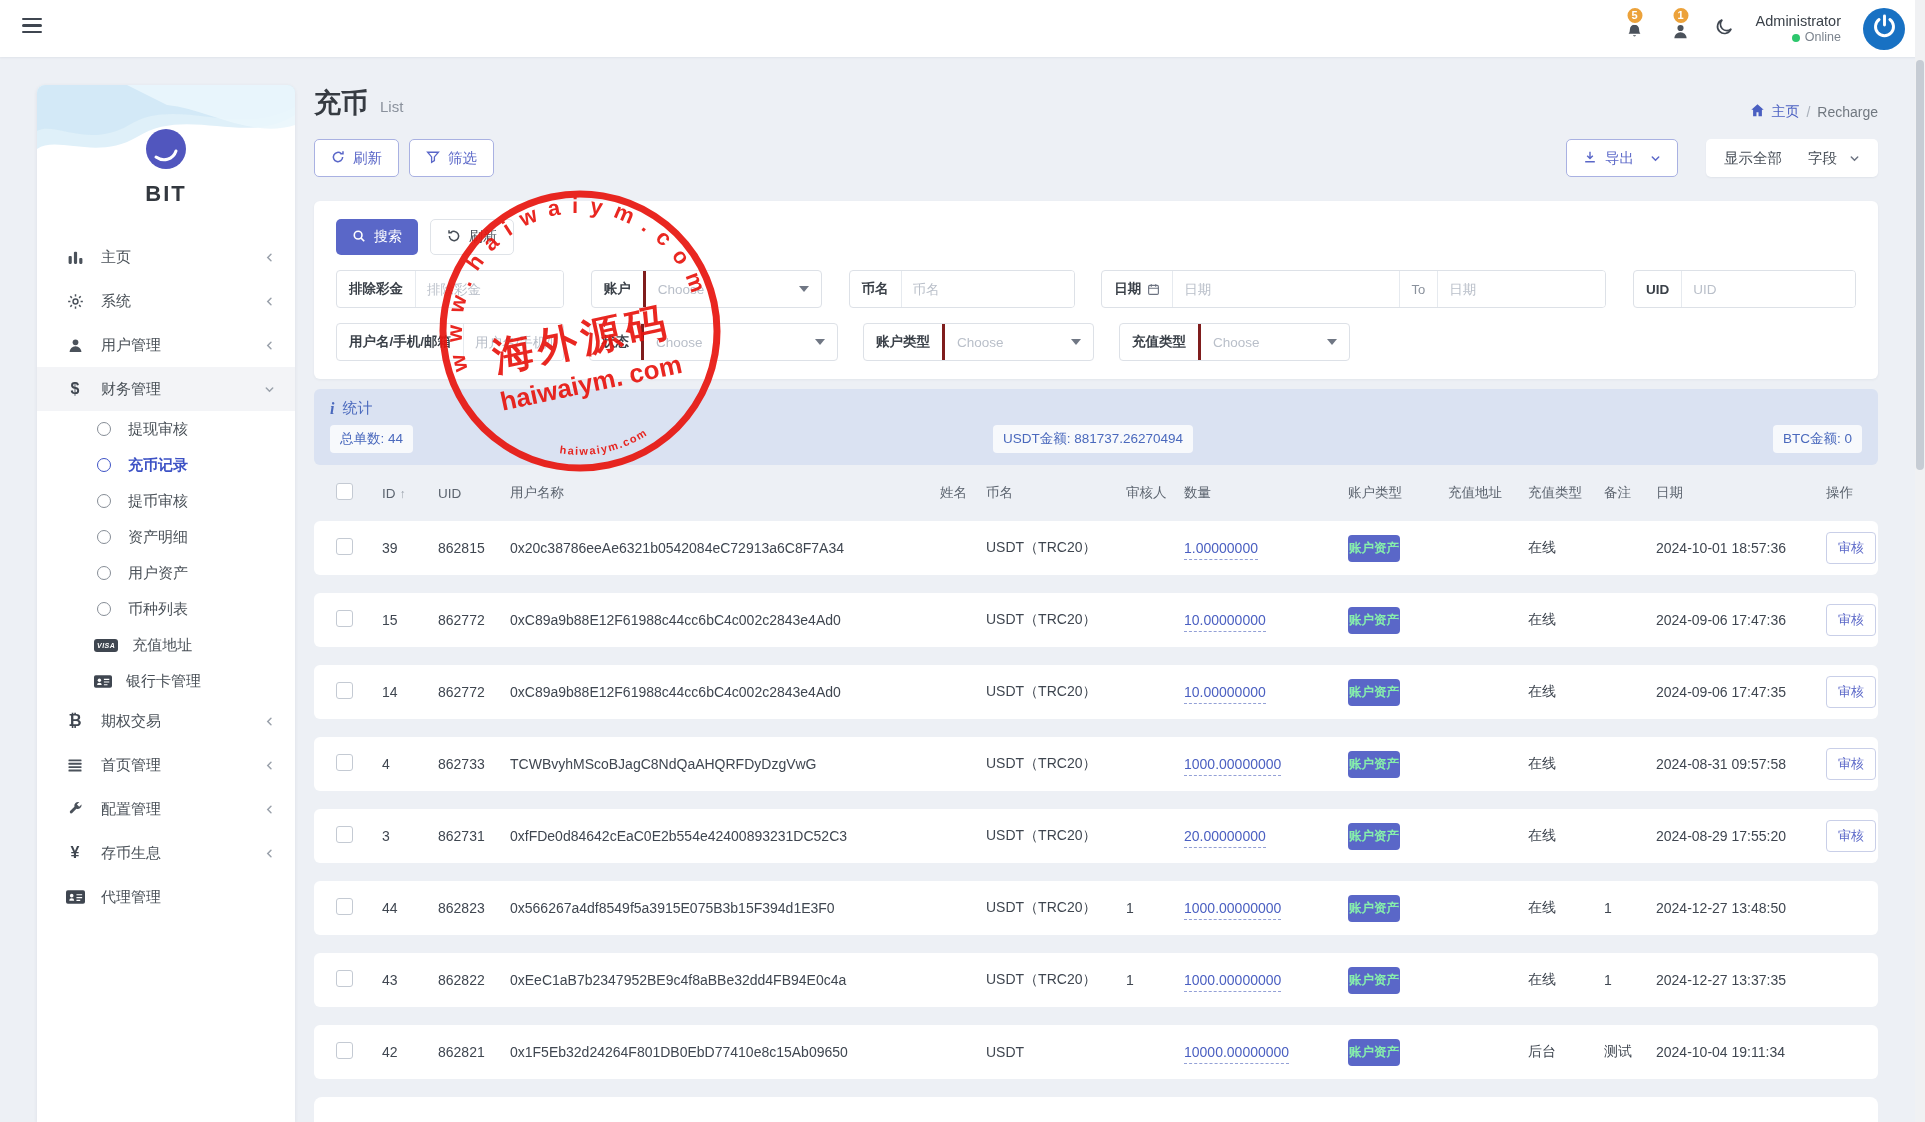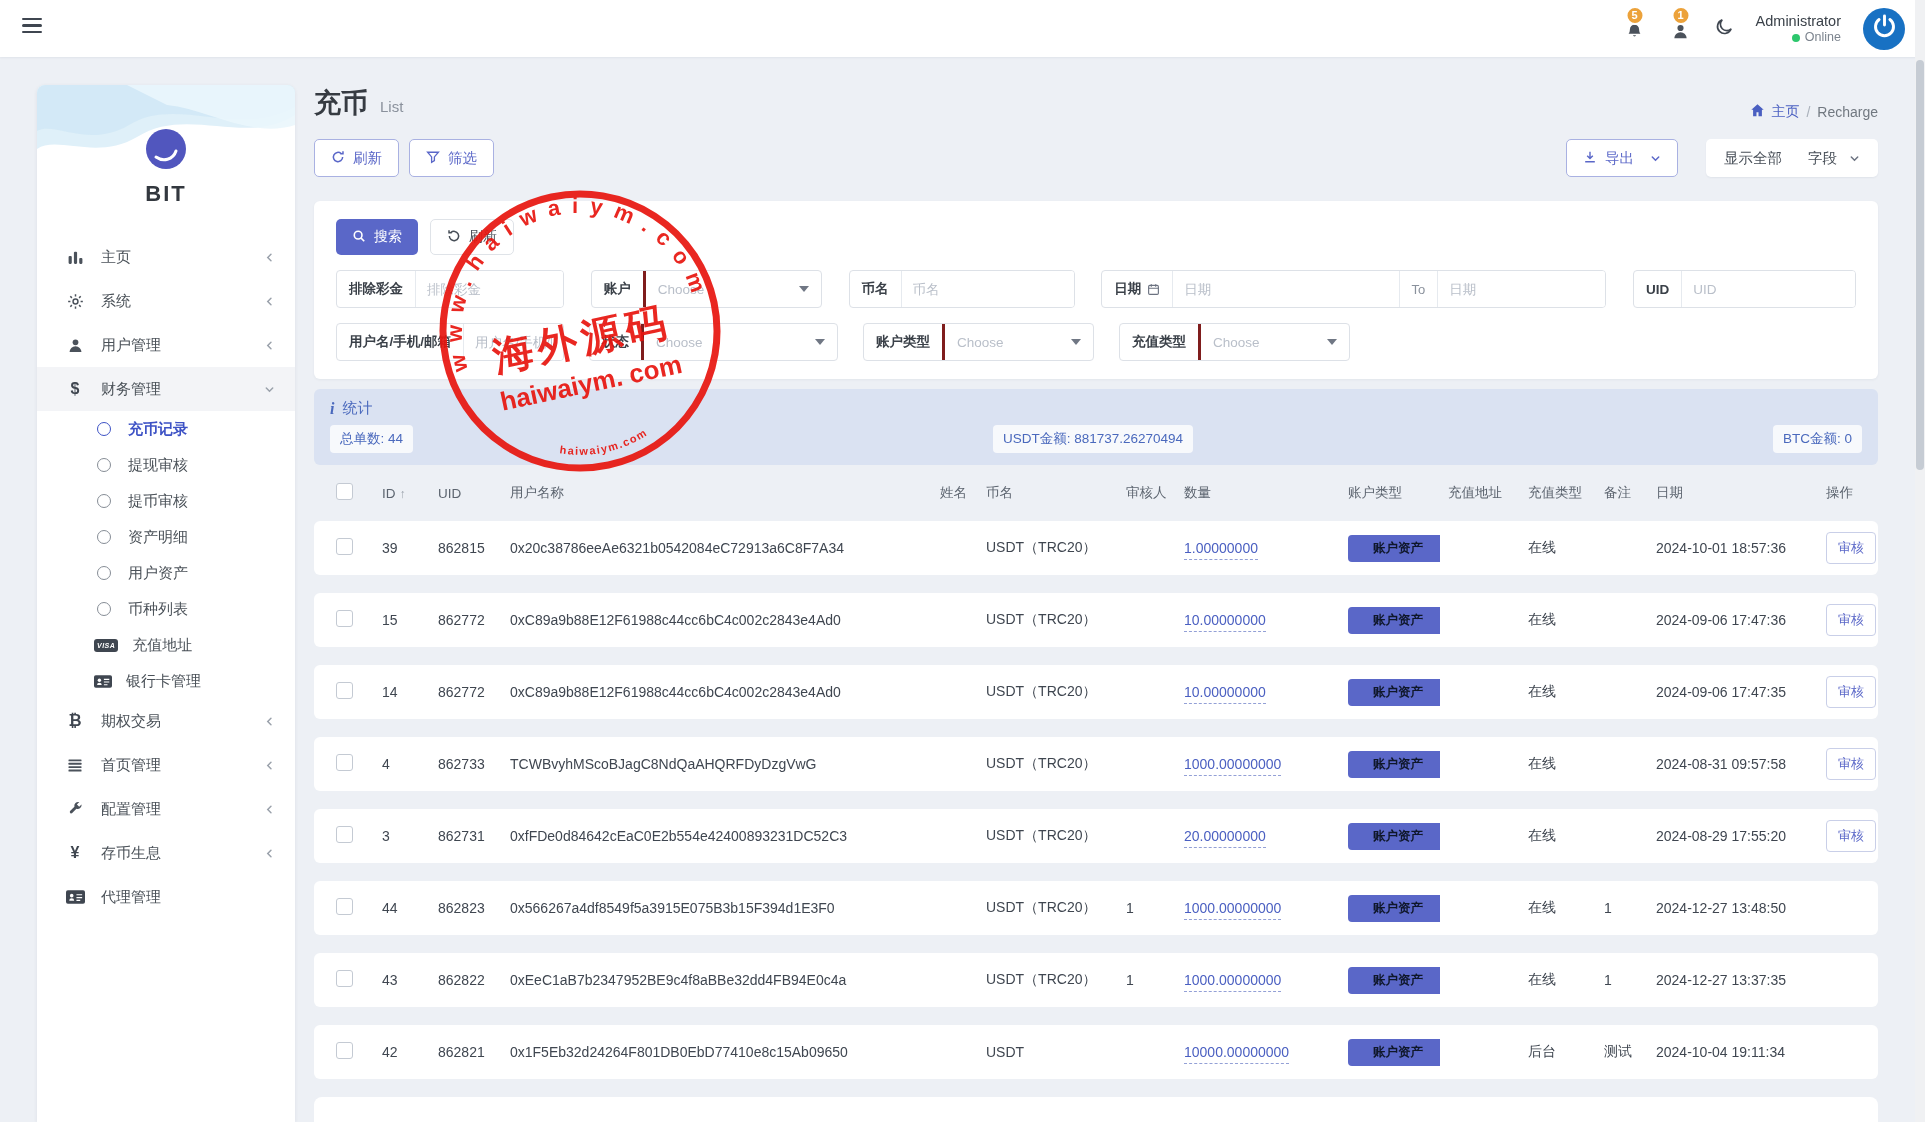--- a/index.html
+++ b/index.html
@@ -83,21 +83,21 @@
   
   table.grid { width:1564px; table-layout:fixed; border-collapse:separate; border-spacing:0 18px; margin-top:0px; }
   table.grid thead td { background:transparent; color:#5c646f; font-size:13.5px; height:12px; padding:0 8px; white-space:nowrap; }
   table.grid tbody td { background:#fff; height:54px; font-size:14px; color:#3f4650; padding:0 8px; white-space:nowrap; overflow:hidden; }
   table.grid tbody td:first-child { border-radius:6px 0 0 6px; }
   table.grid tbody td:last-child { border-radius:0 6px 6px 0; }
   td.cb-cell { padding-left:22px !important; }
   .cb { width:17px; height:17px; border:1.5px solid #c4cad3; border-radius:3px; background:#fff; display:inline-block; cursor:pointer; }
   .sort-arrow { color:#9aa1ab; font-size:12px; margin-left:4px; }
   .qty-link { color:#4a5fc1; border-bottom:1px dashed #93a0d6; padding-bottom:3px; cursor:pointer; }
-  .type-badge { display:inline-block; background:#5a67c8; color:#0f172a; font-size:12.5px; font-weight:bold; padding:5px 25px; border-radius:4px; }
+  .type-badge { display:inline-block; background:#5a67c8; color:#86efac; font-size:12.5px; font-weight:bold; padding:5px 1px; border-radius:4px; }
   .audit-btn { display:inline-block; border:1px solid #c9cfe8; color:#5a67c8; background:#fff; border-radius:4px; padding:6px 11px; font-size:13px; cursor:pointer; }
   .partial-row { width:1564px; height:46px; background:#fff; border-radius:8px; }
 
   
   .stamp { position:absolute; left:430px; top:181px; width:300px; height:300px; z-index:9; pointer-events:none; opacity:.92; }
 
   
   .scroll-track { position:absolute; right:0; top:0; width:10px; height:1122px; background:#f0f1f3; z-index:20; }
   .scroll-thumb { position:absolute; right:1px; top:60px; width:8px; height:410px; background:#c6ccd4; border-radius:4px; cursor:pointer; }
 </style>
@@ -207,27 +207,27 @@
         <span class="mi-ico">
           <span class="txt-icon">$</span>
         </span>
         <span class="mi-label">财务管理</span>
         <span class="mi-chev">
           <svg viewBox="0 0 12 12" width="11" height="11" fill="none" stroke="currentColor" stroke-width="1.6" stroke-linecap="round">
             <path d="M2.5 4.3 6 7.8l3.5-3.5"></path>
           </svg>
         </span>
       </div>
+      <div class="s-item">
+        <span class="sub-circle"></span>
+        <span>提现审核</span>
+      </div>
       <div class="s-item active">
         <span class="sub-circle"></span>
         <span>充币记录</span>
-      </div>
-      <div class="s-item">
-        <span class="sub-circle"></span>
-        <span>提现审核</span>
       </div>
       <div class="s-item">
         <span class="sub-circle"></span>
         <span>提币审核</span>
       </div>
       <div class="s-item">
         <span class="sub-circle"></span>
         <span>资产明细</span>
       </div>
       <div class="s-item">

